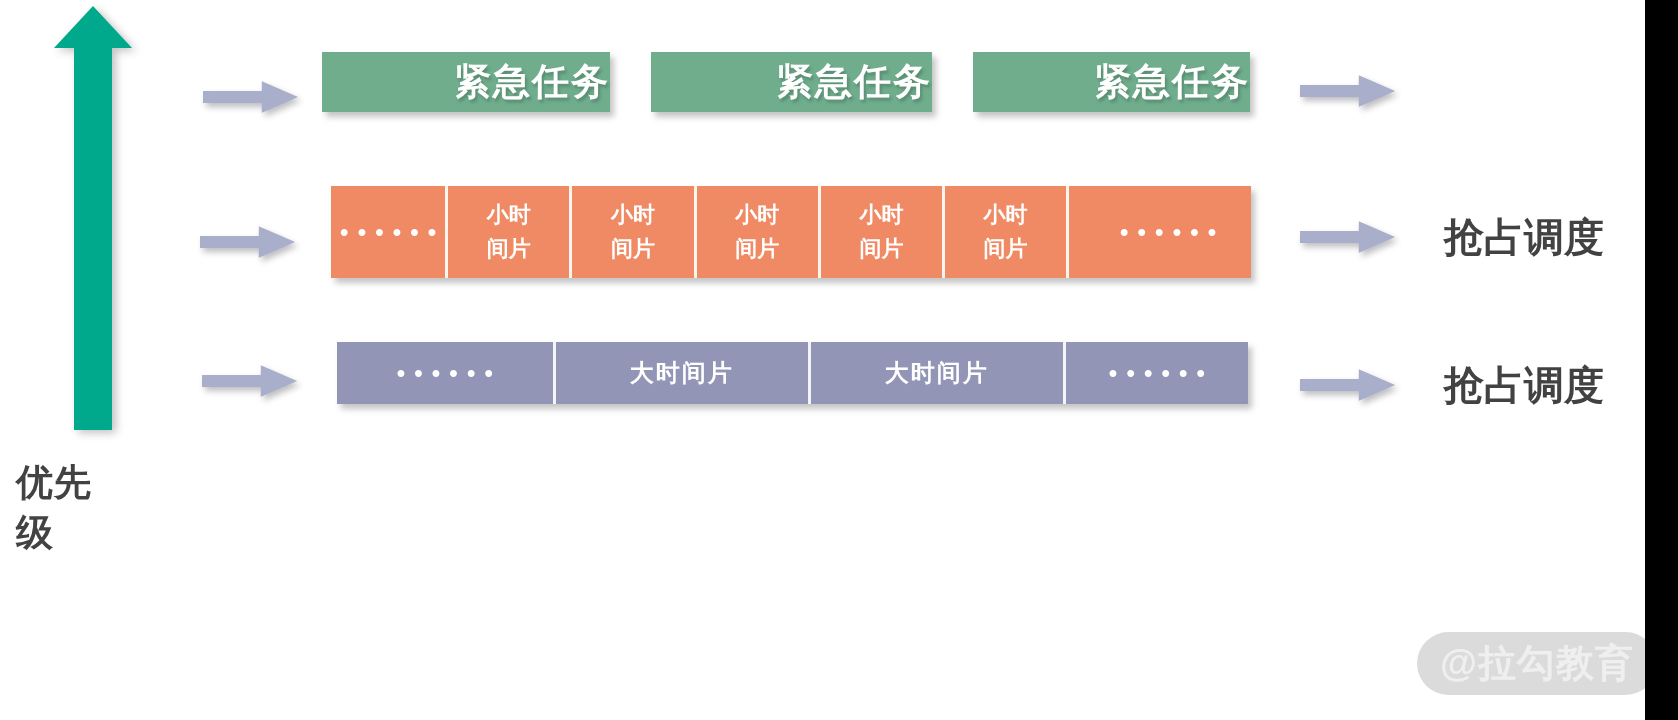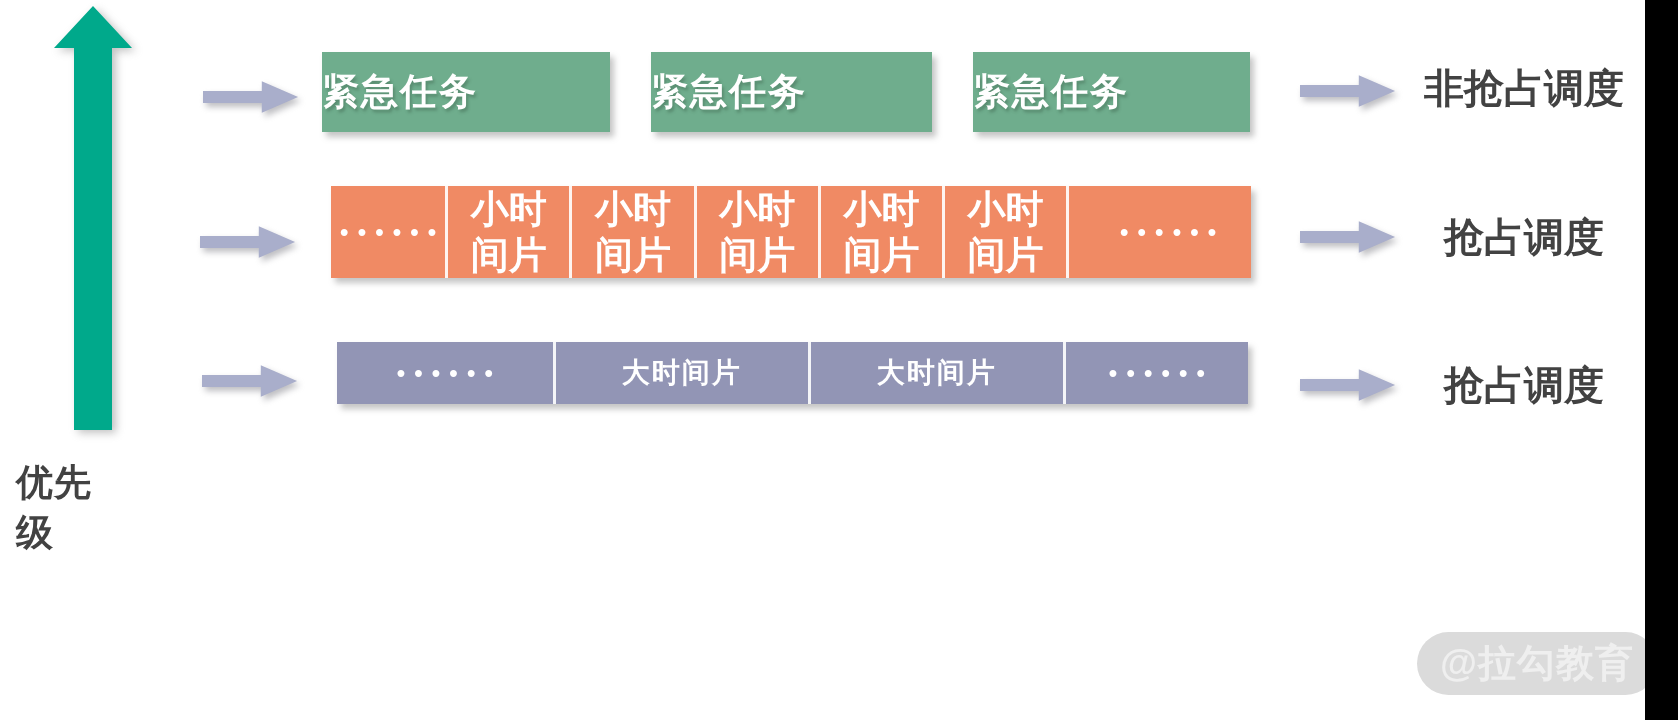--- a/index.html
+++ b/index.html
@@ -31,24 +31,24 @@
   }
   .la1 { left:203px; top:79px;  }
   .la2 { left:200px; top:224px; }
   .la3 { left:202px; top:363px; }
   .ra1 { left:1300px; top:73px;  }
   .ra2 { left:1300px; top:219px; }
   .ra3 { left:1300px; top:367px; }
 
   
   .urgent-box {
-    position:absolute; top:52px; height:80px;
+    position:absolute; top:52px; height:60px;
     background: var(--green-box);
     box-shadow: 4px 5px 6px rgba(110,110,110,0.40);
-    display:flex; align-items:center; justify-content:flex-start;
+    display:flex; align-items:center; justify-content:flex-end;
     color:#ffffff; font-size:37px; font-weight:bold;
     letter-spacing:2px;
     text-shadow: 2px 3px 3px rgba(50,80,60,0.35);
   }
   .ub1 { left:322px; width:288px; }
   .ub2 { left:651px; width:281px; }
   .ub3 { left:973px; width:277px; }
 
   
   .bar {
@@ -63,22 +63,22 @@
     left:337px; top:342px; width:911px; height:62px;
     background: var(--purple-box);
   }
   .cell {
     display:flex; align-items:center; justify-content:center;
     color:#ffffff; font-weight:bold;
     white-space: pre-line; text-align:center;
     border-right: 3px solid rgba(255,255,255,0.9);
   }
   .cell:last-child { border-right:none; }
-  .bar-small .cell { font-size:38px; line-height:46px; }
-  .bar-large .cell { font-size:28px; letter-spacing:2px; }
+  .bar-small .cell { font-size:22px; line-height:34px; }
+  .bar-large .cell { font-size:24px; letter-spacing:2px; }
   .cell.dots { font-size:24px; letter-spacing:0.38em; line-height:normal; text-indent:0.38em; }
   .sc-dots1 { flex:0 0 11%; }
   .sc-t     { flex:0 0 13.5%; }
   .sc-dots2 { flex:0 0 21.5%; }
   .lc-dots1 { flex:0 0 24%; }
   .lc-t     { flex:0 0 28%; }
   .lc-dots2 { flex:0 0 20%; }
 
   
   .sched-label {
@@ -130,21 +130,20 @@
   </div>
   <div class="urgent-box ub2">
     <span>紧急任务</span>
   </div>
   <div class="urgent-box ub3">
     <span>紧急任务</span>
   </div>
   <svg class="flow-arrow ra1" width="98" height="36" viewBox="0 0 100 36">
     <polygon points="0,12 60,12 60,2 97,18 60,34 60,24 0,24" style="fill:var(--flow-arrow)"></polygon>
   </svg>
-  <div class="sched-label sl1">非抢占调度</div>
 
   <svg class="flow-arrow la2" width="98" height="36" viewBox="0 0 100 36">
     <polygon points="0,12 60,12 60,2 97,18 60,34 60,24 0,24" style="fill:var(--flow-arrow)"></polygon>
   </svg>
   <div class="bar bar-small">
     <div class="cell dots sc-dots1">••••••</div>
     <div class="cell sc-t">小时
 间片</div>
     <div class="cell sc-t">小时
 间片</div>

